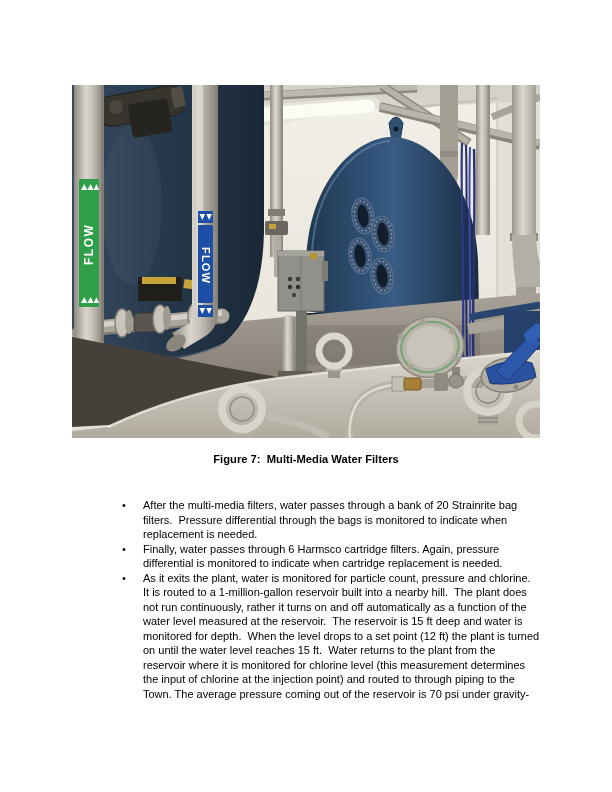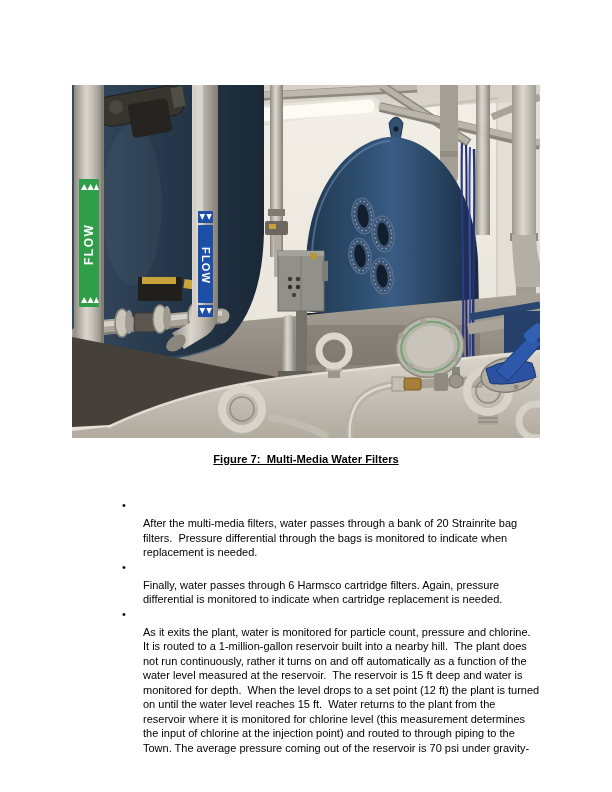--- a/index.html
+++ b/index.html
@@ -13,29 +13,28 @@
   }
   .photo{
     position:absolute;left:72px;top:85px;width:468px;height:353px;
     margin:0;padding:0;line-height:0;
   }
   .photo svg{display:block;width:468px;height:353px;}
   .caption{
     position:absolute;left:0;top:452px;width:612px;
     text-align:center;font-weight:bold;font-size:11.2px;line-height:14px;
     white-space:pre-wrap;
-    text-decoration:underline;
   }
   .bullets{
     position:absolute;left:122px;top:498px;width:420px;
     font-size:11px;line-height:14.5px;
   }
   .bullet-row{display:flex;align-items:flex-start;}
   .bullet-dot{flex:0 0 21px;width:21px;font-size:11px;line-height:14.5px;}
-  .bullet-text{width:397px;white-space:pre-wrap;margin-top:18px;}
+  .bullet-text{width:397px;white-space:pre-wrap;}
   text.flowtxt{font-family:"Liberation Sans",sans-serif;font-weight:bold;fill:#ffffff;}
 </style>
 </head>
 <body>
 
 <div class="page">
 
   <figure class="photo">
     <svg viewBox="0 0 468 353" aria-label="photo">
       <defs>

